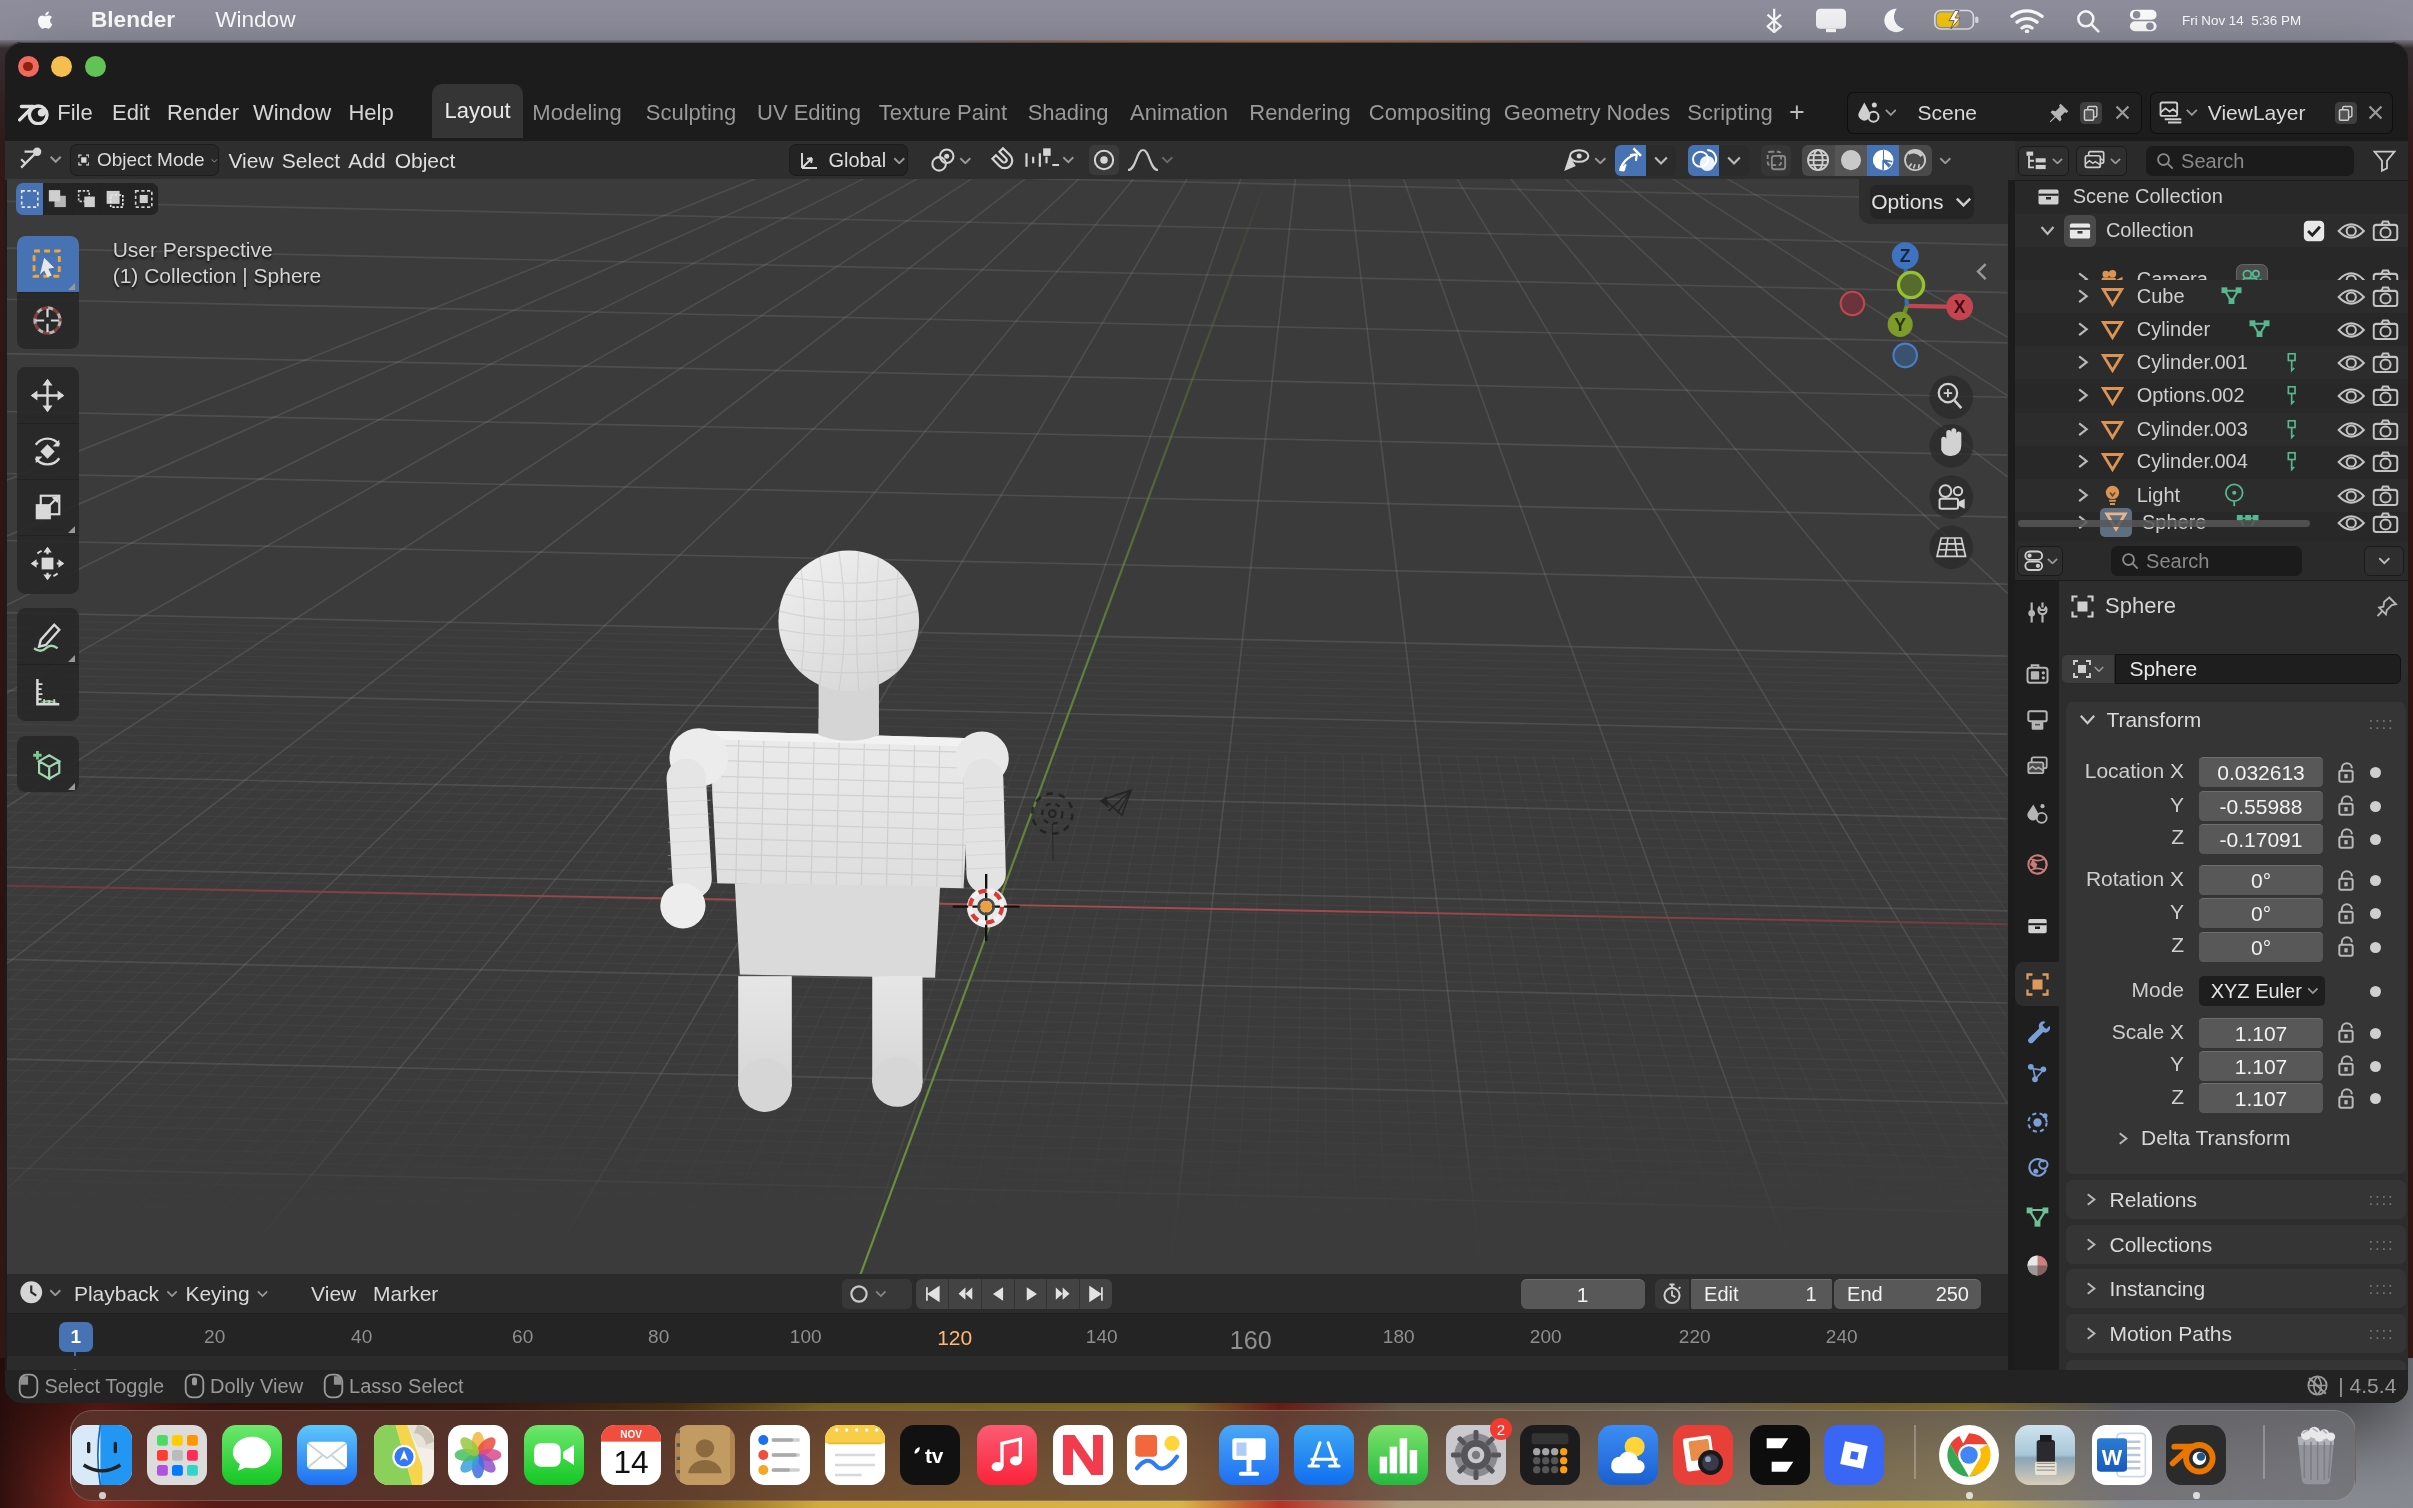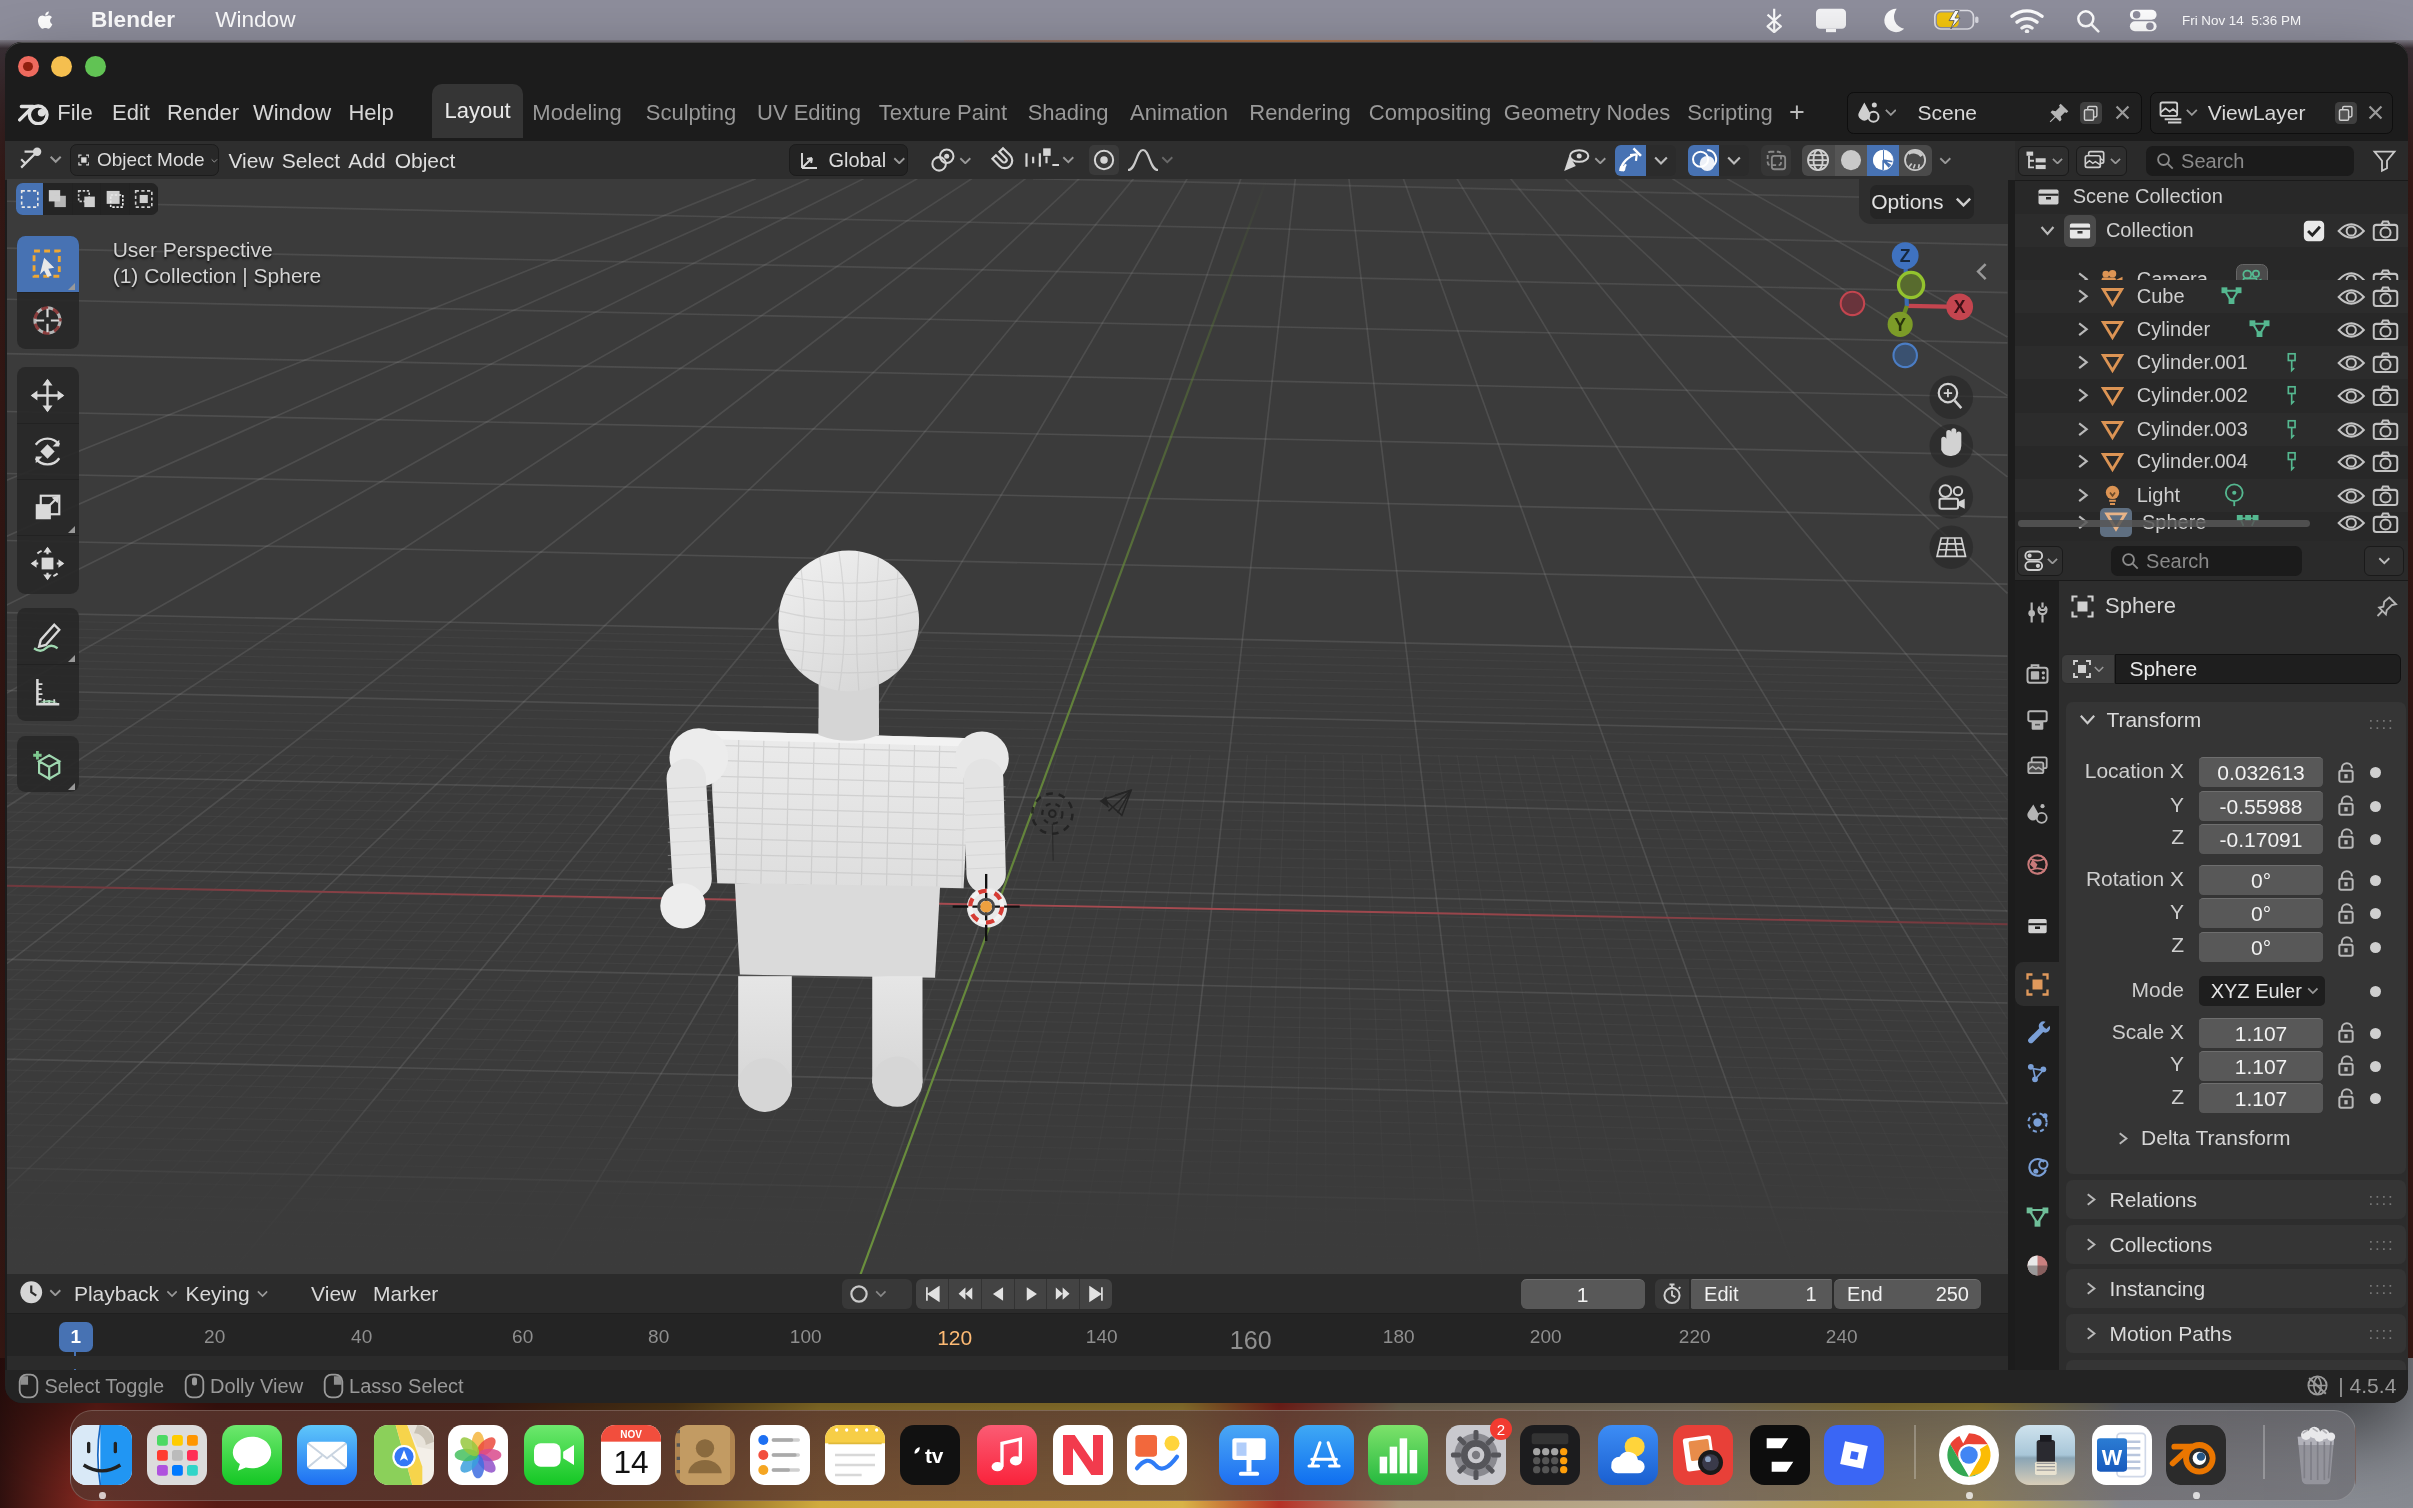--- a/index.html
+++ b/index.html
@@ -1015,21 +1015,21 @@
 <div class="orow" style="top:238px;">
         <span style="width:60px"></span>
         <span style="margin-right:10px;display:flex">
           <svg width="15" height="18.4" viewBox="0 0 18 22" style="margin:0 0 0 0">
             <path d="M5 4l9 7-9 7" stroke="#b9b9b9" stroke-width="2.6" fill="none"></path>
           </svg>
         </span>
         <svg width="25" height="22" viewBox="0 0 30 26" style="margin:0 11.7px 0 0">
           <path d="M4 4 h22 l-11 18 z" fill="none" stroke="#dc9454" stroke-width="3.4"></path>
         </svg>
-        <span>Cylinder.002</span>
+        <span>Options.002</span>
         <div style="position:absolute;left:270px;display:flex;align-items:center">
           <svg width="13.4" height="22" viewBox="0 0 16 26">
             <rect x="4" y="2" width="8" height="8" fill="none" stroke="#55b890" stroke-width="2"></rect>
             <path d="M8 10 v12 l3-3" fill="none" stroke="#55b890" stroke-width="2"></path>
           </svg>
         </div>
         <div style="position:absolute;left:322px;display:flex">
           <svg width="28.5" height="22" viewBox="0 0 34 26">
             <path d="M2 13 Q17 -3 32 13 Q17 29 2 13z" fill="none" stroke="#c3c3c3" stroke-width="2.4"></path>
             <circle cx="17" cy="13" r="5.5" fill="none" stroke="#c3c3c3" stroke-width="2.4"></circle>

